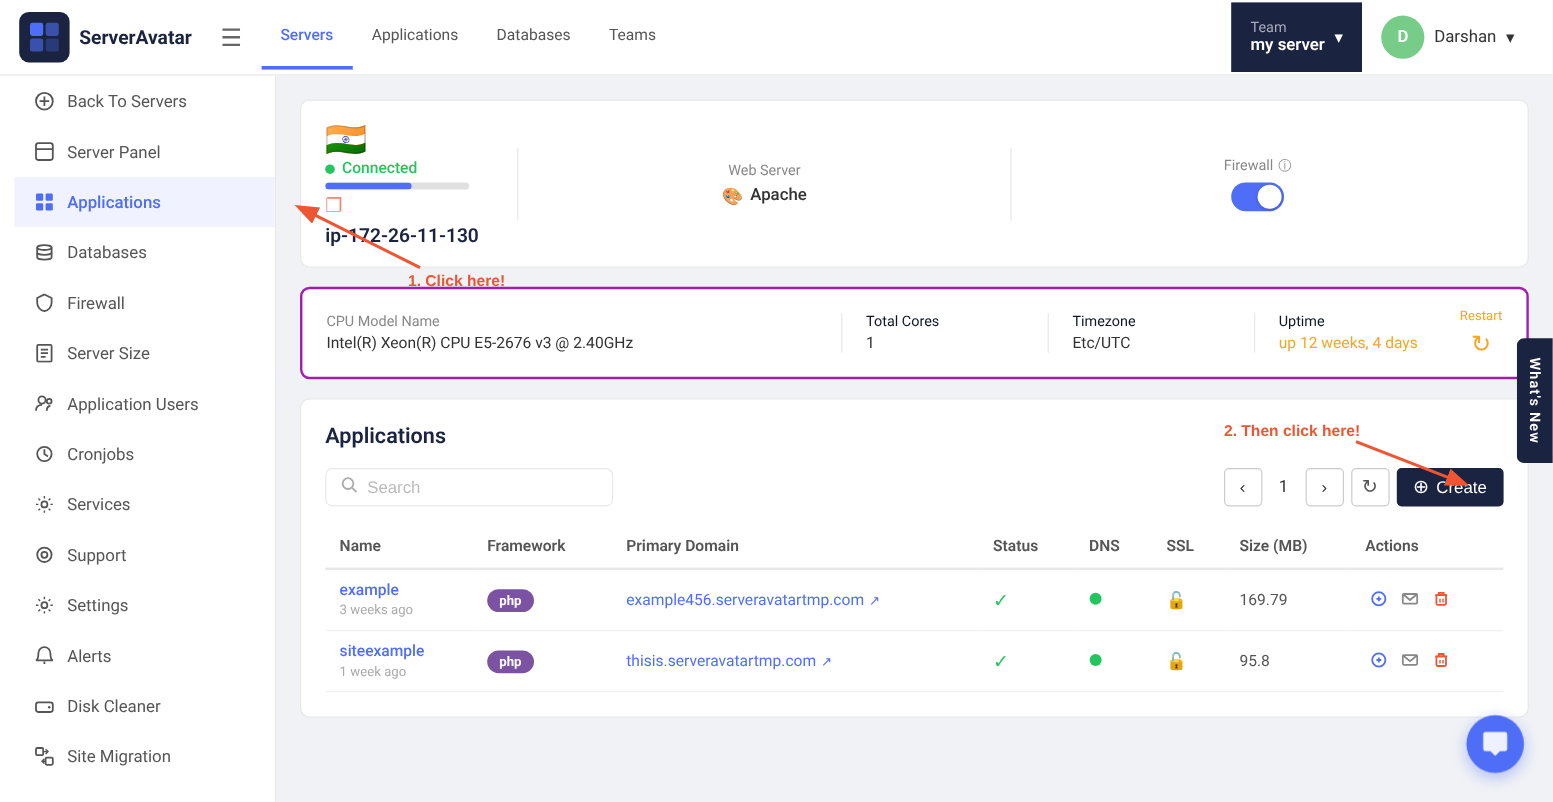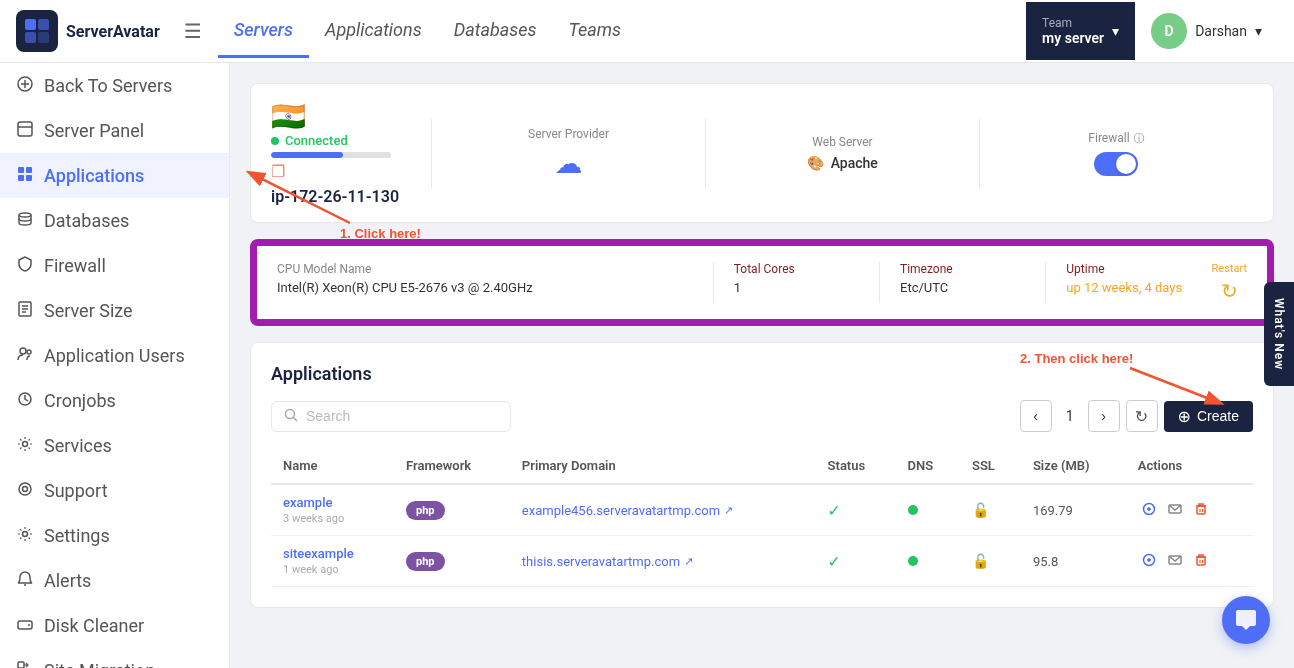--- a/index.html
+++ b/index.html
@@ -11,23 +11,22 @@
       border-bottom: 1px solid #e8e8e8; height: 63px; padding: 0 16px;
       position: relative; z-index: 10;
     }
     .logo-area { display: flex; align-items: center; gap: 8px; margin-right: 24px; }
     .logo-box { width: 42px; height: 42px; background: #1a2340; border-radius: 8px; display: flex; align-items: center; justify-content: center; }
     .logo-text { font-weight: 700; font-size: 16px; color: #1a2340; }
     .hamburger { font-size: 20px; color: #666; margin-right: 16px; cursor: pointer; }
     .nav-links { display: flex; align-items: center; gap: 0; flex: 1; }
     .nav-link {
       padding: 0 16px; height: 53px; display: flex; align-items: center;
-      text-decoration: none; color: #555; font-size: 18px; border-bottom: 3px solid transparent;
+      text-decoration: none; color: #555; font-size: 13px; border-bottom: 3px solid transparent;
       transition: color 0.2s;
-      font-style: italic;
     }
     .nav-link.active { color: #4f6ef7; border-bottom: 3px solid #4f6ef7; font-weight: 500; }
     .nav-right { display: flex; align-items: center; gap: 0; margin-left: auto; }
     .team-selector {
       display: flex; align-items: center; background: #1a2340; color: #fff;
       padding: 0 16px; height: 58px; gap: 8px; cursor: pointer;
     }
     .team-label { font-size: 12px; color: #aab; }
     .team-name { font-size: 14px; font-weight: 600; }
     .credits-area { display: flex; align-items: center; gap: 6px; padding: 0 16px; height: 63px; border-right: 1px solid #e8e8e8; }
@@ -39,23 +38,24 @@
 
     
     .layout { display: flex; height: calc(100vh - 63px); overflow: hidden; }
 
     
     .sidebar {
       width: 230px; background: #fff; border-right: 1px solid #e8e8e8;
       display: flex; flex-direction: column; overflow-y: auto; flex-shrink: 0;
     }
     .sidebar-item {
-      display: flex; align-items: flex-start; gap: 10px; padding: 12px 16px;
-      cursor: pointer; color: #555; font-size: 18px; transition: background 0.15s;
+      display: flex; align-items: flex-end; gap: 10px; padding: 12px 16px;
+      cursor: pointer; color: #555; font-size: 14px; transition: background 0.15s;
       text-decoration: none;
+      margin-left: 12px;
     }
     .sidebar-item.active { color: #4f6ef7; background: #f0f3ff; font-weight: 500; }
     .sidebar-item.disconnect { color: #e53; }
     .sidebar-icon { width: 18px; height: 18px; display: flex; align-items: center; justify-content: center; flex-shrink: 0; }
     .sidebar-divider { height: 1px; background: #f0f0f0; margin: 4px 0; }
 
     
     .main { flex: 1; overflow-y: auto; padding: 20px; }
 
     
@@ -86,28 +86,28 @@
     }
     .firewall-toggle::after {
       content: ''; position: absolute; width: 20px; height: 20px;
       background: #fff; border-radius: 50%; top: 2px; right: 2px;
       box-shadow: 0 1px 3px rgba(0,0,0,0.2);
     }
 
     
     .cpu-card {
       background: #fff; border-radius: 8px; padding: 16px 20px;
-      margin-bottom: 16px; border: 7px solid #a21caf;
-      display: flex; gap: 0;
+      margin-bottom: 16px; border: 2px solid #a21caf;
+      display: flex; align-items: center; gap: 12px;
     }
     .cpu-block { flex: 3; }
     .cpu-label { font-size: 12px; color: #888; margin-bottom: 4px; }
     .cpu-value { font-size: 13px; color: #333; }
     .info-block { flex: 1; border-left: 1px solid #e8e8e8; padding-left: 20px; }
-    .info-label { font-size: 12px; color: #7f1d1d; margin-bottom: 4px; }
+    .info-label { font-size: 12px; color: #0f172a; margin-bottom: 4px; }
     .info-value { font-size: 13px; color: #333; }
     .restart-block { margin-left: auto; text-align: center; color: #f5a623; }
     .restart-label { font-size: 11px; font-weight: 400; margin-bottom: 4px; }
     .restart-icon { font-size: 20px; }
 
     
     .section-card { background: #fff; border-radius: 8px; border: 1px solid #e8e8e8; padding: 20px; }
     .section-header { display: flex; align-items: center; justify-content: space-between; margin-bottom: 16px; }
     .section-title { font-size: 18px; font-weight: 600; color: #1a2340; }
     .search-box {
@@ -392,26 +392,20 @@
               <div class="progress-bar-fill" style="width:60%;"></div>
             </div>
           </div>
           <div style="margin-top:4px;">
             <span class="copy-icon">❐</span>
           </div>
           <div class="server-name">ip-172-26-11-130</div>
         </div>
 
         <div class="server-stats">
-          <div class="stat-block">
-            <div class="stat-label">Server Provider</div>
-            <div class="stat-value">
-              <span style="font-size:28px;color:#4f6ef7;">☁</span>
-            </div>
-          </div>
           <div class="stat-block">
             <div class="stat-label">Web Server</div>
             <div class="stat-value">
               <span style="color:#e53;">🎨</span>
               <span>Apache</span>
             </div>
           </div>
           <div class="stat-block">
             <div class="stat-label" style="display:flex;align-items:center;gap:4px;">
               <span>Firewall</span>

